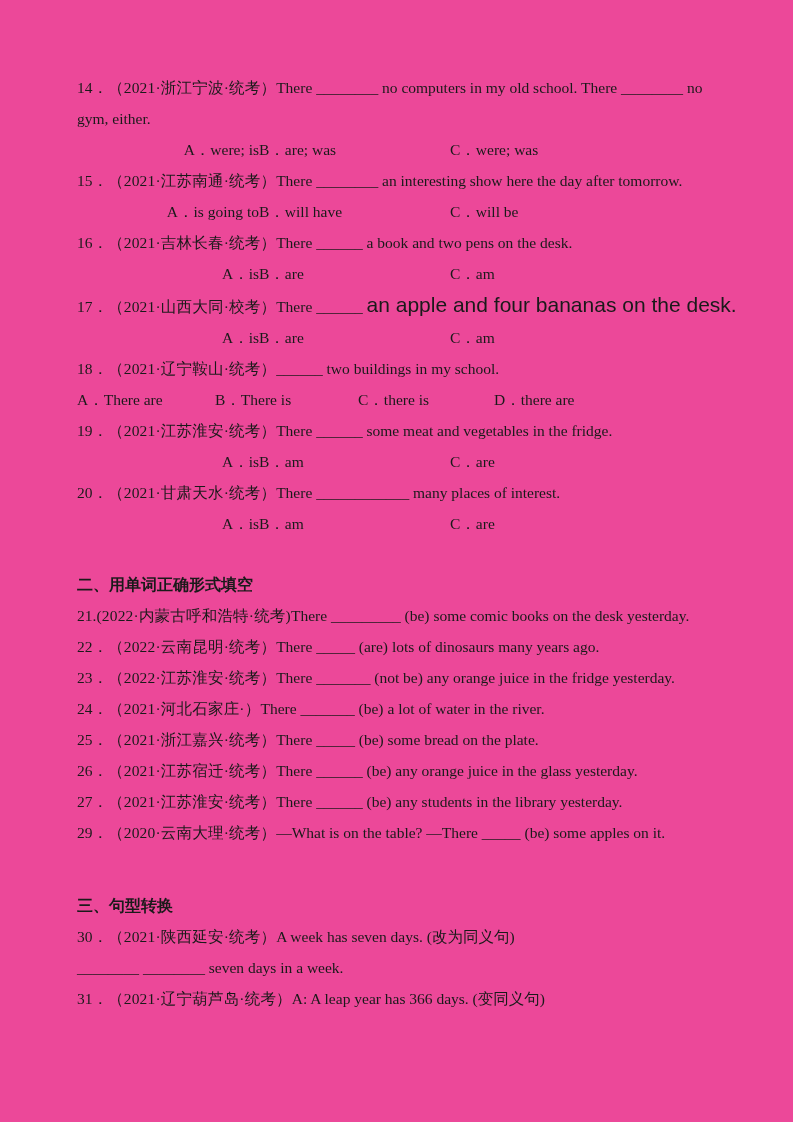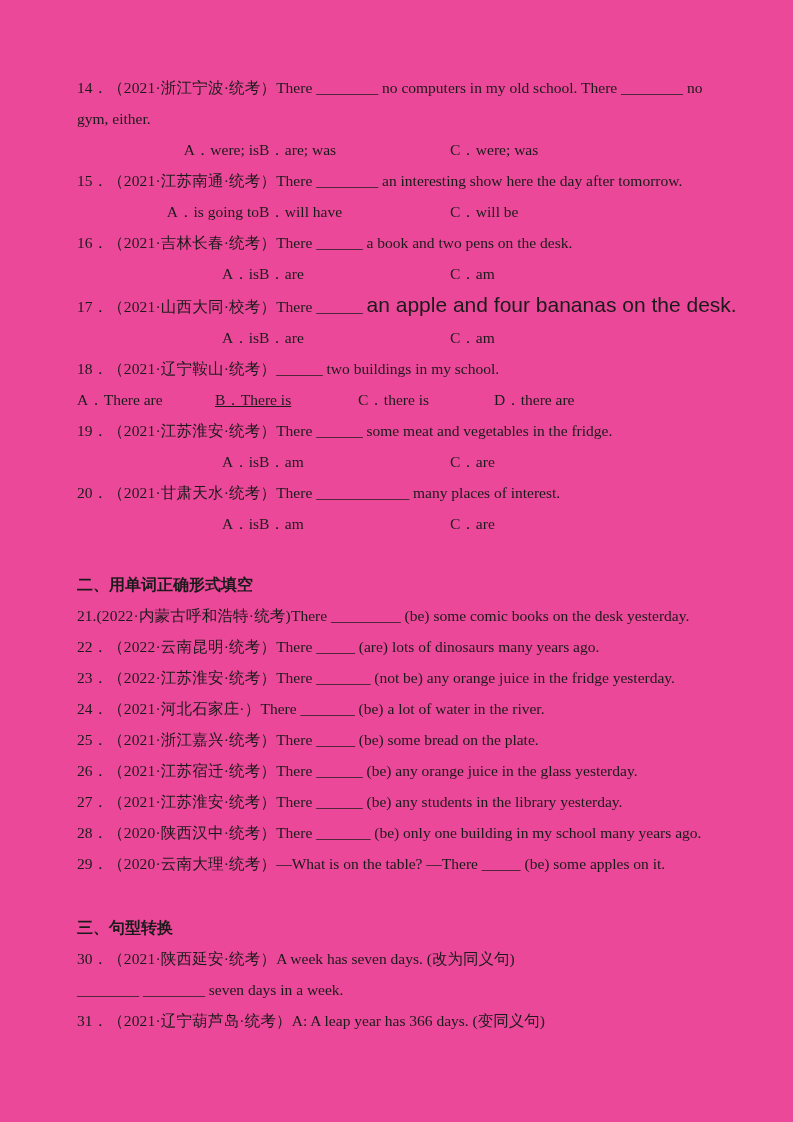--- a/index.html
+++ b/index.html
@@ -18,32 +18,32 @@
     margin: 0;
     line-height: 31px;
     font-size: 15.5px;
     white-space: nowrap;
   }
   .qsrc { letter-spacing: 0.2px; }
   .opt { display: inline-block; }
   .c3 .opt:nth-child(1) { width: 182px; text-align: right; }
   .c3 .opt:nth-child(2) { width: 191px; }
   .c4 .opt:nth-child(1) { width: 138px; }
-  .c4 .opt:nth-child(2) { width: 143px; text-decoration: underline; }
+  .c4 .opt:nth-child(2) { width: 143px; }
   .c4 .opt:nth-child(3) { width: 136px; }
   .blk { display: block; }
   .sans { font-family: "Liberation Sans", "DejaVu Sans", sans-serif; font-size: 21px; }
   .sec {
     font-family: Liberation Serif, serif;
     font-weight: bold;
     font-size: 16px;
     line-height: 31px;
     margin: 30px 0 0 0;
   }
-  .sec3 { margin-top: 33px; }
+  .sec3 { margin-top: 42px; }
 </style>
 </head>
 <body>
 
 <div class="page">
 
   <section>
 
     <p class="q"><span>14．</span><span class="qsrc">（2021·浙江宁波·统考）</span><span>There ________ no computers in my old school. There ________ no</span><span class="blk">gym, either.</span></p>
     <p class="opts c3"><span class="opt">A．were; is</span><span class="opt">B．are; was</span><span class="opt">C．were; was</span></p>
@@ -71,21 +71,20 @@
   <h2 class="sec">二、用单词正确形式填空</h2>
 
   <section>
     <p class="q"><span>21.</span><span class="qsrc">(2022·内蒙古呼和浩特·统考)</span><span>There _________ (be) some comic books on the desk yesterday.</span></p>
     <p class="q"><span>22．</span><span class="qsrc">（2022·云南昆明·统考）</span><span>There _____ (are) lots of dinosaurs many years ago.</span></p>
     <p class="q"><span>23．</span><span class="qsrc">（2022·江苏淮安·统考）</span><span>There _______ (not be) any orange juice in the fridge yesterday.</span></p>
     <p class="q"><span>24．</span><span class="qsrc">（2021·河北石家庄·）</span><span>There _______ (be) a lot of water in the river.</span></p>
     <p class="q"><span>25．</span><span class="qsrc">（2021·浙江嘉兴·统考）</span><span>There _____ (be) some bread on the plate.</span></p>
     <p class="q"><span>26．</span><span class="qsrc">（2021·江苏宿迁·统考）</span><span>There ______ (be) any orange juice in the glass yesterday.</span></p>
     <p class="q"><span>27．</span><span class="qsrc">（2021·江苏淮安·统考）</span><span>There ______ (be) any students in the library yesterday.</span></p>
-    <p class="q"><span>28．</span><span class="qsrc">（2020·陕西汉中·统考）</span><span>There _______ (be) only one building in my school many years ago.</span></p>
     <p class="q"><span>29．</span><span class="qsrc">（2020·云南大理·统考）</span><span>—What is on the table? —There _____ (be) some apples on it.</span></p>
   </section>
 
   <h2 class="sec sec3">三、句型转换</h2>
 
   <section>
     <p class="q"><span>30．</span><span class="qsrc">（2021·陕西延安·统考）</span><span>A week has seven days. (改为同义句)</span><span class="blk">________ ________ seven days in a week.</span></p>
     <p class="q"><span>31．</span><span class="qsrc">（2021·辽宁葫芦岛·统考）</span><span>A: A leap year has 366 days. (变同义句)</span></p>
   </section>
 

